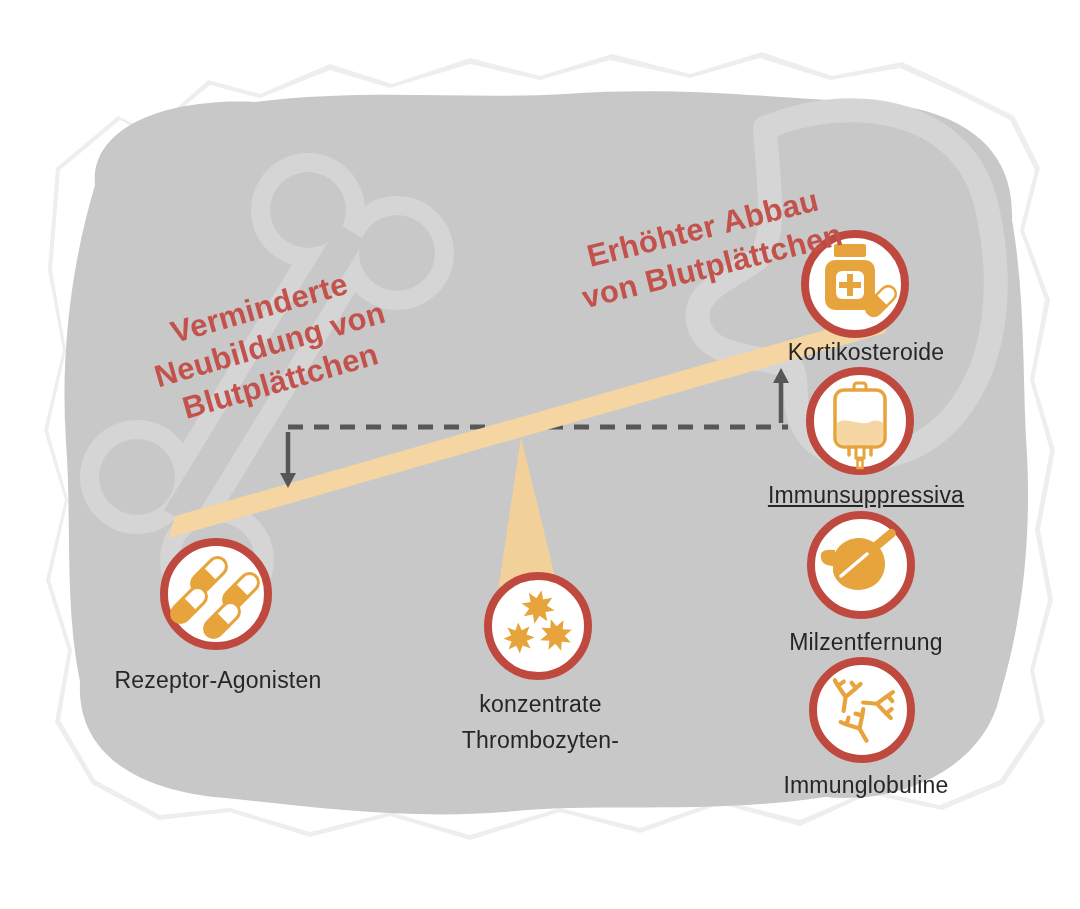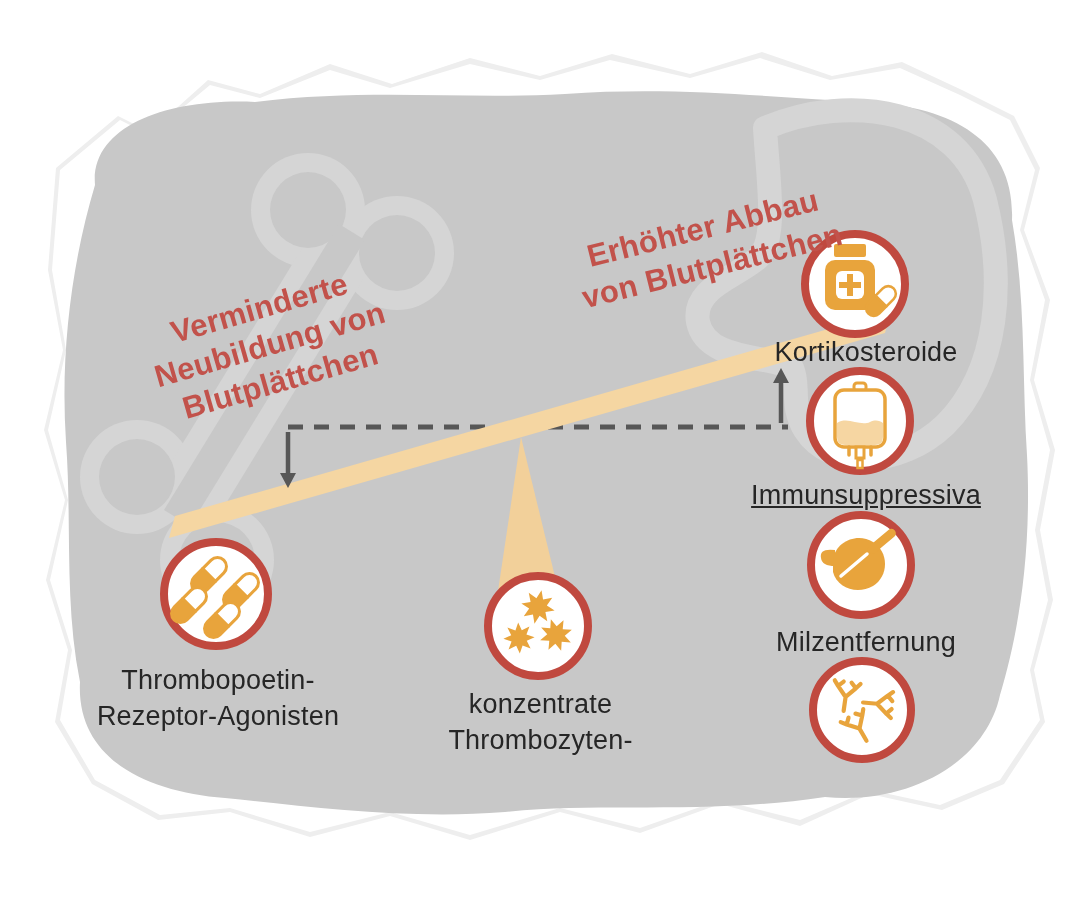--- a/index.html
+++ b/index.html
@@ -8,21 +8,21 @@
     font-family:"Liberation Sans", sans-serif; overflow:hidden;
   }
   .stage svg { position:absolute; left:0; top:0; }
   .txt { position:absolute; text-align:center; }
   .txt span { display:block; }
   .headline {
     color:#c2524b; font-weight:bold; letter-spacing:0.3px;
   }
   .h-left  { left:100px; top:288px; width:340px; font-size:31px; line-height:38px; transform:rotate(-16deg); }
   .h-right { left:535px; top:208px; width:345px; font-size:31px; line-height:39px; transform:rotate(-14deg); }
-  .label { color:#262626; font-weight:500; font-size:27px; line-height:36px; letter-spacing:0.2px; }
+  .label { color:#262626; font-weight:500; font-size:23px; line-height:36px; letter-spacing:0.2px; }
   .lbl-tpo      { left:48px;  top:662px; width:340px; }
   .lbl-tk       { left:398px; top:686px; width:285px; }
   .lbl-kortiko  { left:726px; top:334px; width:280px; }
   .lbl-immunsup { left:716px; top:477px; width:300px;text-decoration:underline; }
   .lbl-milz     { left:726px; top:624px; width:280px; }
   .lbl-ig       { left:726px; top:767px; width:280px; }
 </style>
 </head>
 <body>
 
@@ -135,29 +135,29 @@
     <span>Neubildung von</span>
     <span>Blutplättchen</span>
   </div>
 
   <div class="txt headline h-right">
     <span>Erhöhter Abbau</span>
     <span>von Blutplättchen</span>
   </div>
 
   <div class="txt label lbl-tpo">
-    <span>Thrombopoetin-</span>
     <span>Rezeptor-Agonisten</span>
   </div>
 
   <div class="txt label lbl-tk">
     <span>konzentrate</span>
     <span>Thrombozyten-</span>
   </div>
 
   <div class="txt label lbl-kortiko">Kortikosteroide</div>
 
   <div class="txt label lbl-immunsup">Immunsuppressiva</div>
 
   <div class="txt label lbl-milz">Milzentfernung</div>
 
+  <div class="txt label lbl-ig">Immunglobuline</div>
 
 </div>
 
 </body></html>

